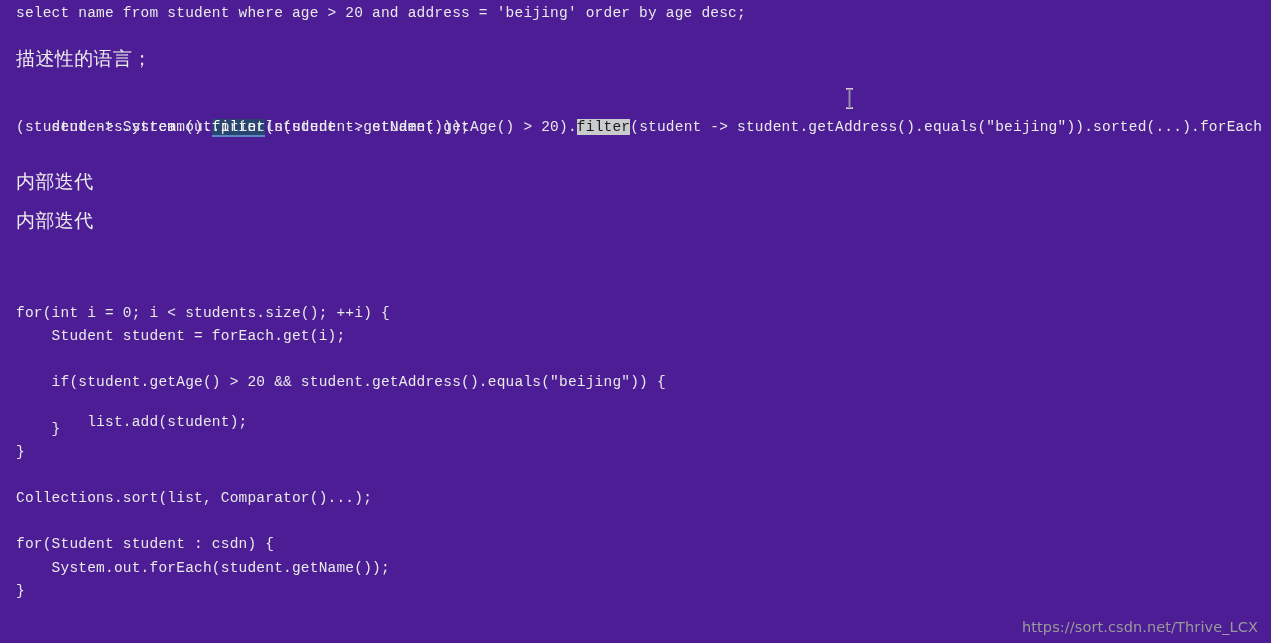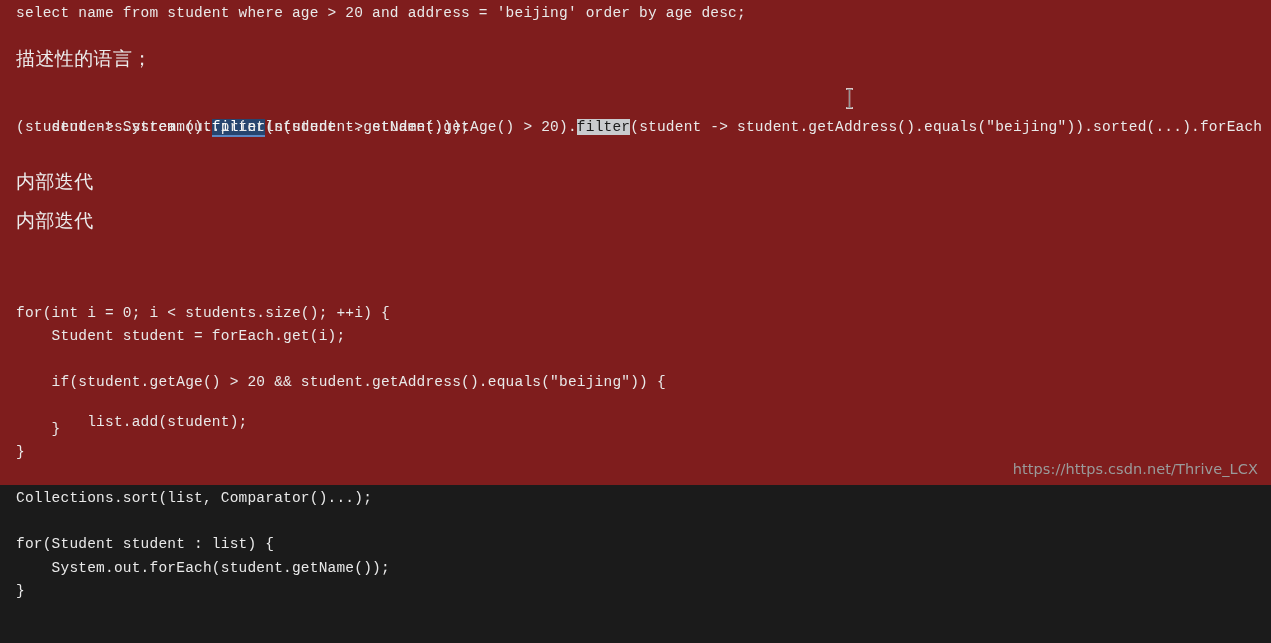--- a/index.html
+++ b/index.html
@@ -12,22 +12,22 @@
     height: 643px;
     overflow: hidden;
     font-family: "Liberation Mono", "DejaVu Sans Mono", monospace;
     color: #e8e8e8;
     position: relative;
   }
   #editor {
     position: absolute;
     left: 0; top: 0;
     width: 1271px;
-    height: 485px;
-    background: #7f1d1d;
+    height: 643px;
+    background: #4c1d95;
     padding: 0;
     box-sizing: border-box;
   }
   .line {
     position: absolute;
     left: 16px;
     white-space: pre;
     font-size: 14.5px;
     line-height: 23px;
     letter-spacing: 0.2px;
@@ -87,26 +87,26 @@
   <div class="line cjk" style="top:170px">内部迭代</div>
   <div class="line cjk" style="top:209px">内部迭代</div>
 
   <div class="line" style="top:302px">for(int i = 0; i &lt; students.size(); ++i) {</div>
   <div class="line" style="top:325px">    Student student = forEach.get(i);</div>
   <div class="line" style="top:371px">    if(student.getAge() &gt; 20 &amp;&amp; student.getAddress().equals("beijing")) {</div>
   <div class="line" style="top:411px">        list.add(student);</div>
   <div class="line" style="top:418px">    }</div>
   <div class="line" style="top:441px">}</div>
   <div class="line" style="top:487px">Collections.sort(list, Comparator()...);</div>
-  <div class="line" style="top:533px">for(Student student : list) {</div>
+  <div class="line" style="top:533px">for(Student student : csdn) {</div>
   <div class="line" style="top:557px">    System.out.forEach(student.getName());</div>
   <div class="line" style="top:580px">}</div>
 
   <div id="caret">
     <svg width="9" height="22" viewBox="0 0 9 22">
       <path d="M1 1 H8 M4.5 1 V20 M1 20 H8" stroke="#ffffff" stroke-width="1.4" fill="none"></path>
       <path d="M1.8 1.6 H7.2 M4.5 1.6 V19.4 M1.8 19.4 H7.2" stroke="#2a2a2a" stroke-width="0.5" fill="none"></path>
     </svg>
   </div>
 
-  <div id="watermark">https://https.csdn.net/Thrive_LCX</div>
+  <div id="watermark">https://sort.csdn.net/Thrive_LCX</div>
 
 </div>
 
 </body></html>

